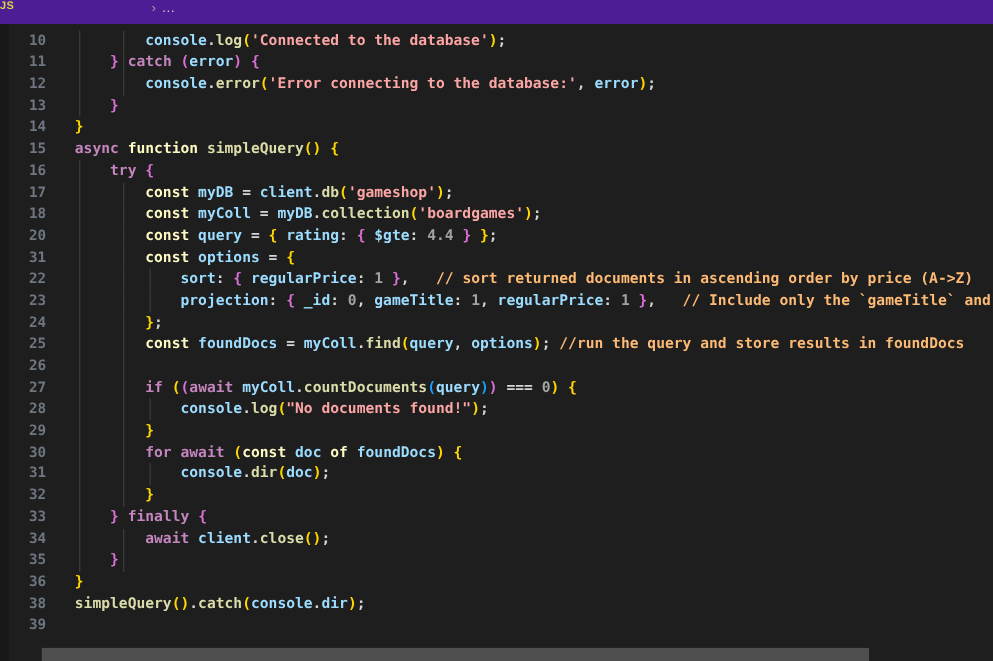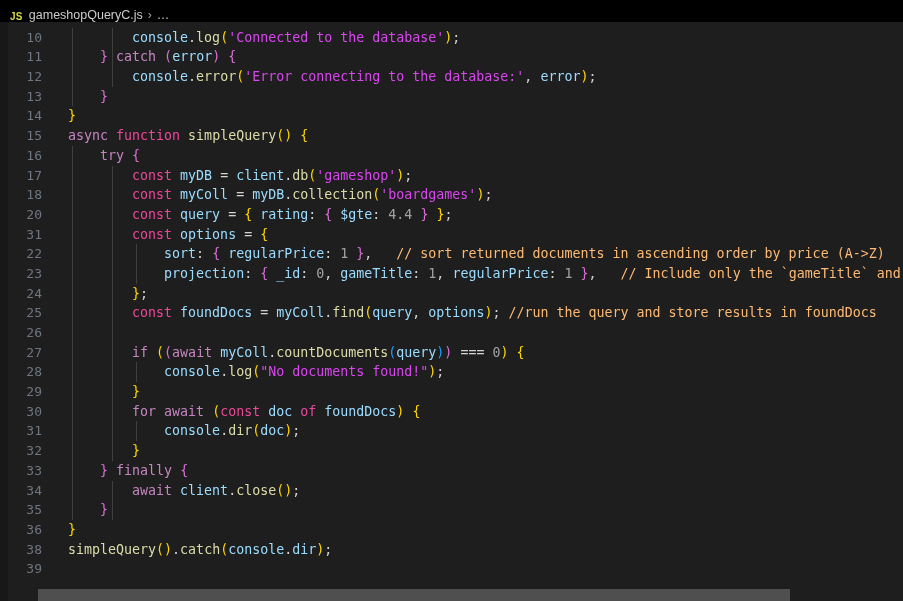--- a/index.html
+++ b/index.html
@@ -21,24 +21,24 @@
     background: #1e1e1e;
     overflow: hidden;
   }
 
   
   .breadcrumb-bar {
     position: absolute;
     left: 0; top: 0;
     width: 903px;
     height: 22px;
-    background: #000000;
+    background: #4c1d95;
     display: flex;
-    align-items: flex-end;
-    padding-left: 10px;
+    align-items: flex-start;
+    padding-left: 0;
     box-sizing: border-box;
     font-family: "Liberation Sans", sans-serif;
     font-size: 12.5px;
     color: #cccccc;
     white-space: nowrap;
   }
   .bc-icon {
     color: #d7d74a;
     font-weight: bold;
     font-size: 10px;
@@ -64,20 +64,21 @@
   }
 
   
   .editor {
     position: absolute;
     left: 8px; top: 22px;
     width: 895px;
     height: 579px;
     background: #1e1e1e;
     overflow: hidden;
+    font-weight: bold;
   }
   .code-scroll {
     position: absolute;
     left: 0;
     top: -14px;           
     width: 895px;
   }
   .row {
     position: relative;
     height: 19.7px;
@@ -106,24 +107,24 @@
   .guide {
     position: absolute;
     top: 0;
     width: 1px;
     height: 19.7px;
     background: #404040;
   }
 
   
   .kw   { color: #C586C0; }  
-  .kw2  { color: #ec4899; }  
+  .kw2  { color: #fef9c3; }  
   .fn   { color: #DCDCAA; }  
   .var  { color: #9CDCFE; }  
-  .str  { color: #d946ef; }  
+  .str  { color: #fca5a5; }  
   .num  { color: #a3a3a3; }  
   .cmt  { color: #fdba74; }  
   .pl   { color: #d4d4d4; }  
   .b1   { color: #FFD700; }  
   .b2   { color: #DA70D6; }  
   .b3   { color: #179FFF; }  
 
   
   .hscroll-track {
     position: absolute;

